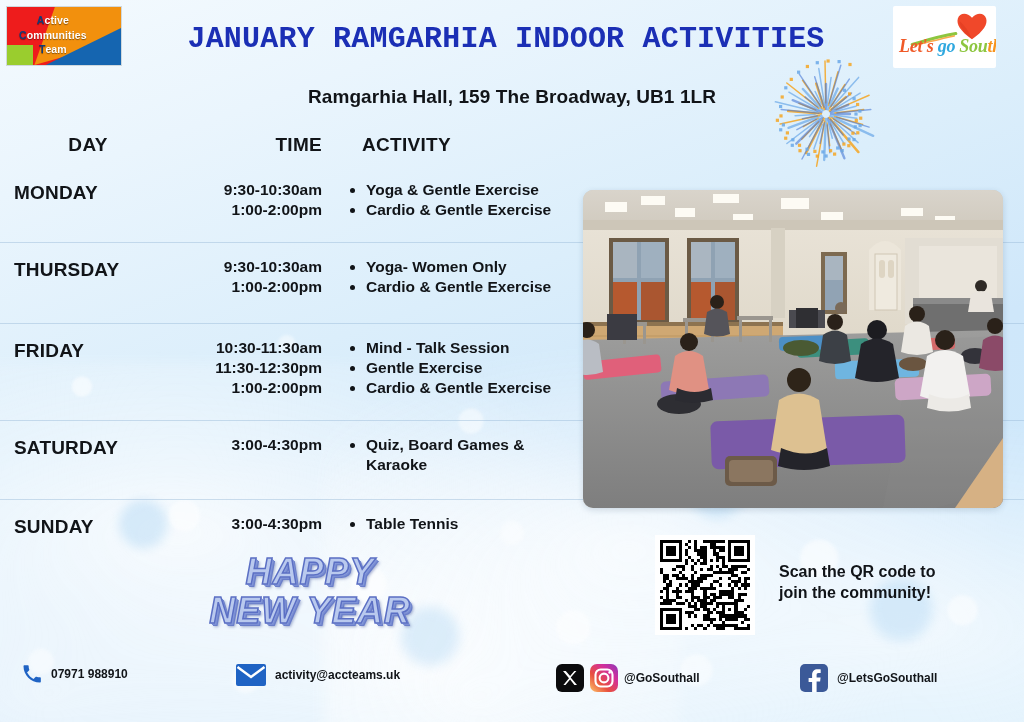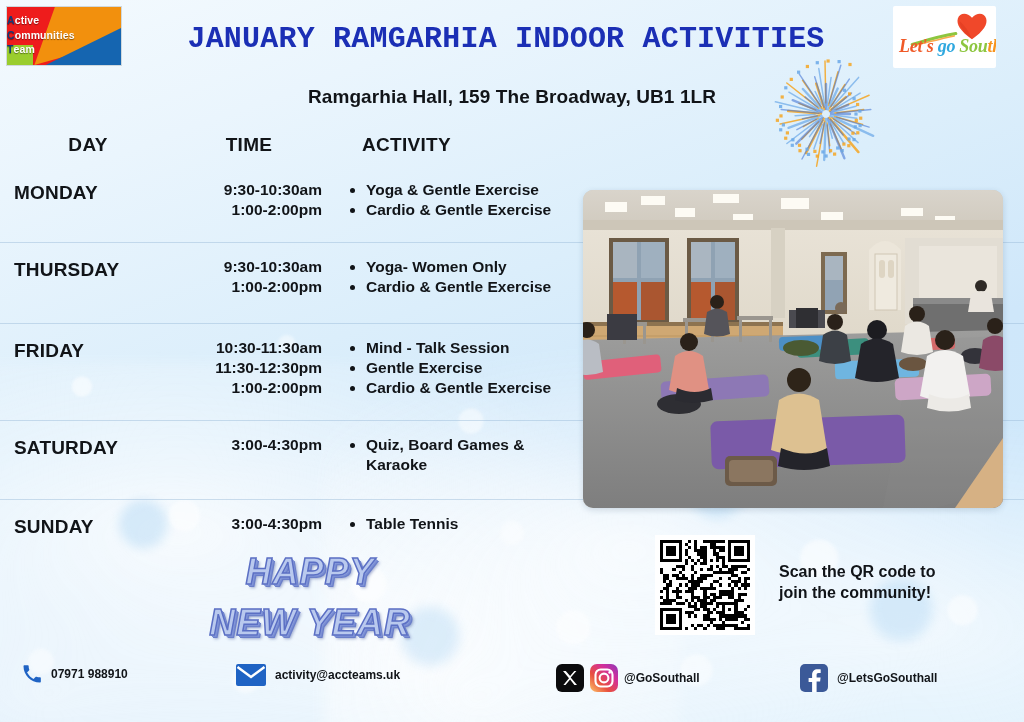--- a/index.html
+++ b/index.html
@@ -67,24 +67,24 @@
     overflow:hidden;border:1px solid #cfd8dd;background:#e8452a;}
   #act-logo .sh{position:absolute;}
   .act-red{left:0;top:0;width:62px;height:58px;background:#ee1c1c;}
   .act-green{left:0;top:38px;width:26px;height:20px;background:#9acd2e;}
   .act-orange{left:0;top:0;width:114px;height:58px;
     background:#f2900d;clip-path:polygon(42% 0,100% 0,100% 58%,24% 100%);}
   .act-blue{left:0;top:0;width:114px;height:58px;
     background:#1565b0;clip-path:polygon(100% 36%,100% 100%,34% 100%);}
   .act-blue2{left:0;top:0;width:114px;height:58px;
     background:#1565b0;clip-path:polygon(0 100%,20% 100%,0 72%);}
-  #act-logo .act-text{position:absolute;left:0;top:6px;z-index:5;
+  #act-logo .act-text{position:absolute;left:12px;top:6px;z-index:5;
     font-family:"Liberation Sans",sans-serif;font-weight:bold;font-size:10.5px;
     line-height:14.5px;color:#ffffff;letter-spacing:.1px;
-    text-shadow:0 1px 1px rgba(0,0,0,.45);}
+    text-shadow:0 1px 1px rgba(0,0,0,.45);text-align:center;}
   #act-logo .act-text b{color:#123a7a;}
 
   
   #southall-logo{position:absolute;left:893px;top:6px;width:103px;height:62px;
     background:#ffffff;border-radius:2px;overflow:hidden;}
   #southall-logo .heart{position:absolute;left:62px;top:5px;width:34px;height:30px;}
   #southall-logo .swoosh{position:absolute;left:16px;top:26px;width:50px;height:14px;}
   #southall-logo .slabel{position:absolute;left:6px;top:30px;width:116px;
     font-family:"Liberation Serif",serif;font-style:italic;font-weight:bold;
     font-size:18px;letter-spacing:-.3px;white-space:nowrap;}
@@ -113,21 +113,21 @@
     border-bottom:1px solid rgba(150,185,215,.45);}
   .srow.head{border-bottom:none;}
   .srow.last{border-bottom:none;}
   .c-day{width:176px;flex:0 0 176px;padding-left:14px;box-sizing:border-box;}
   .c-time{width:146px;flex:0 0 146px;text-align:right;box-sizing:border-box;}
   .c-act{flex:1 1 auto;padding-left:26px;box-sizing:border-box;}
 
   .hdr{font-weight:bold;font-size:19px;color:#111418;letter-spacing:.3px;}
   .srow.head{padding:4px 0 16px 0;}
   .srow.head .c-day{text-align:center;padding-left:0;}
-  .srow.head .c-time{text-align:center;}
+  .srow.head .c-time{text-align:right;}
   .srow.head .c-act{text-align:left;padding-left:40px;}
 
   .dayname{font-weight:bold;font-size:19px;color:#111418;letter-spacing:.2px;}
   .timeline{font-weight:bold;font-size:15.5px;color:#111418;line-height:20px;
     white-space:nowrap;}
   .actlist{margin:0;padding:0;list-style:none;}
   .actlist li{position:relative;font-weight:bold;font-size:15.5px;color:#111418;
     line-height:20px;padding-left:18px;}
   .actlist li::before{content:"";position:absolute;left:2px;top:8px;
     width:5px;height:5px;border-radius:50%;background:#111418;}
@@ -152,21 +152,21 @@
     font-family:"Liberation Sans",sans-serif;font-style:italic;font-weight:bold;
     font-size:36px;line-height:39px;letter-spacing:1px;
     color:#b9c9ee;
     -webkit-text-stroke:1.5px #5b6fc4;
     text-shadow:
       1px 1px 0 #8fa3dd,
       2px 2px 0 #7b8fd4,
       3px 3px 0 #6a7ec9,
       4px 4px 3px rgba(60,80,150,.45);
   }
-  #hny .l2{display:block;margin-top:12px;}
+  #hny .l2{display:block;}
 
   
   #qr-block{position:absolute;left:655px;top:535px;width:340px;height:104px;}
   #qr-code{position:absolute;left:0;top:0;width:100px;height:100px;
     background:#fff;padding:5px;box-sizing:border-box;}
   #qr-code svg{display:block;width:90px;height:90px;}
   #qr-text{position:absolute;left:124px;top:26px;width:216px;text-align:left;
     font-weight:bold;font-size:16px;line-height:21px;color:#111418;}
 
   

